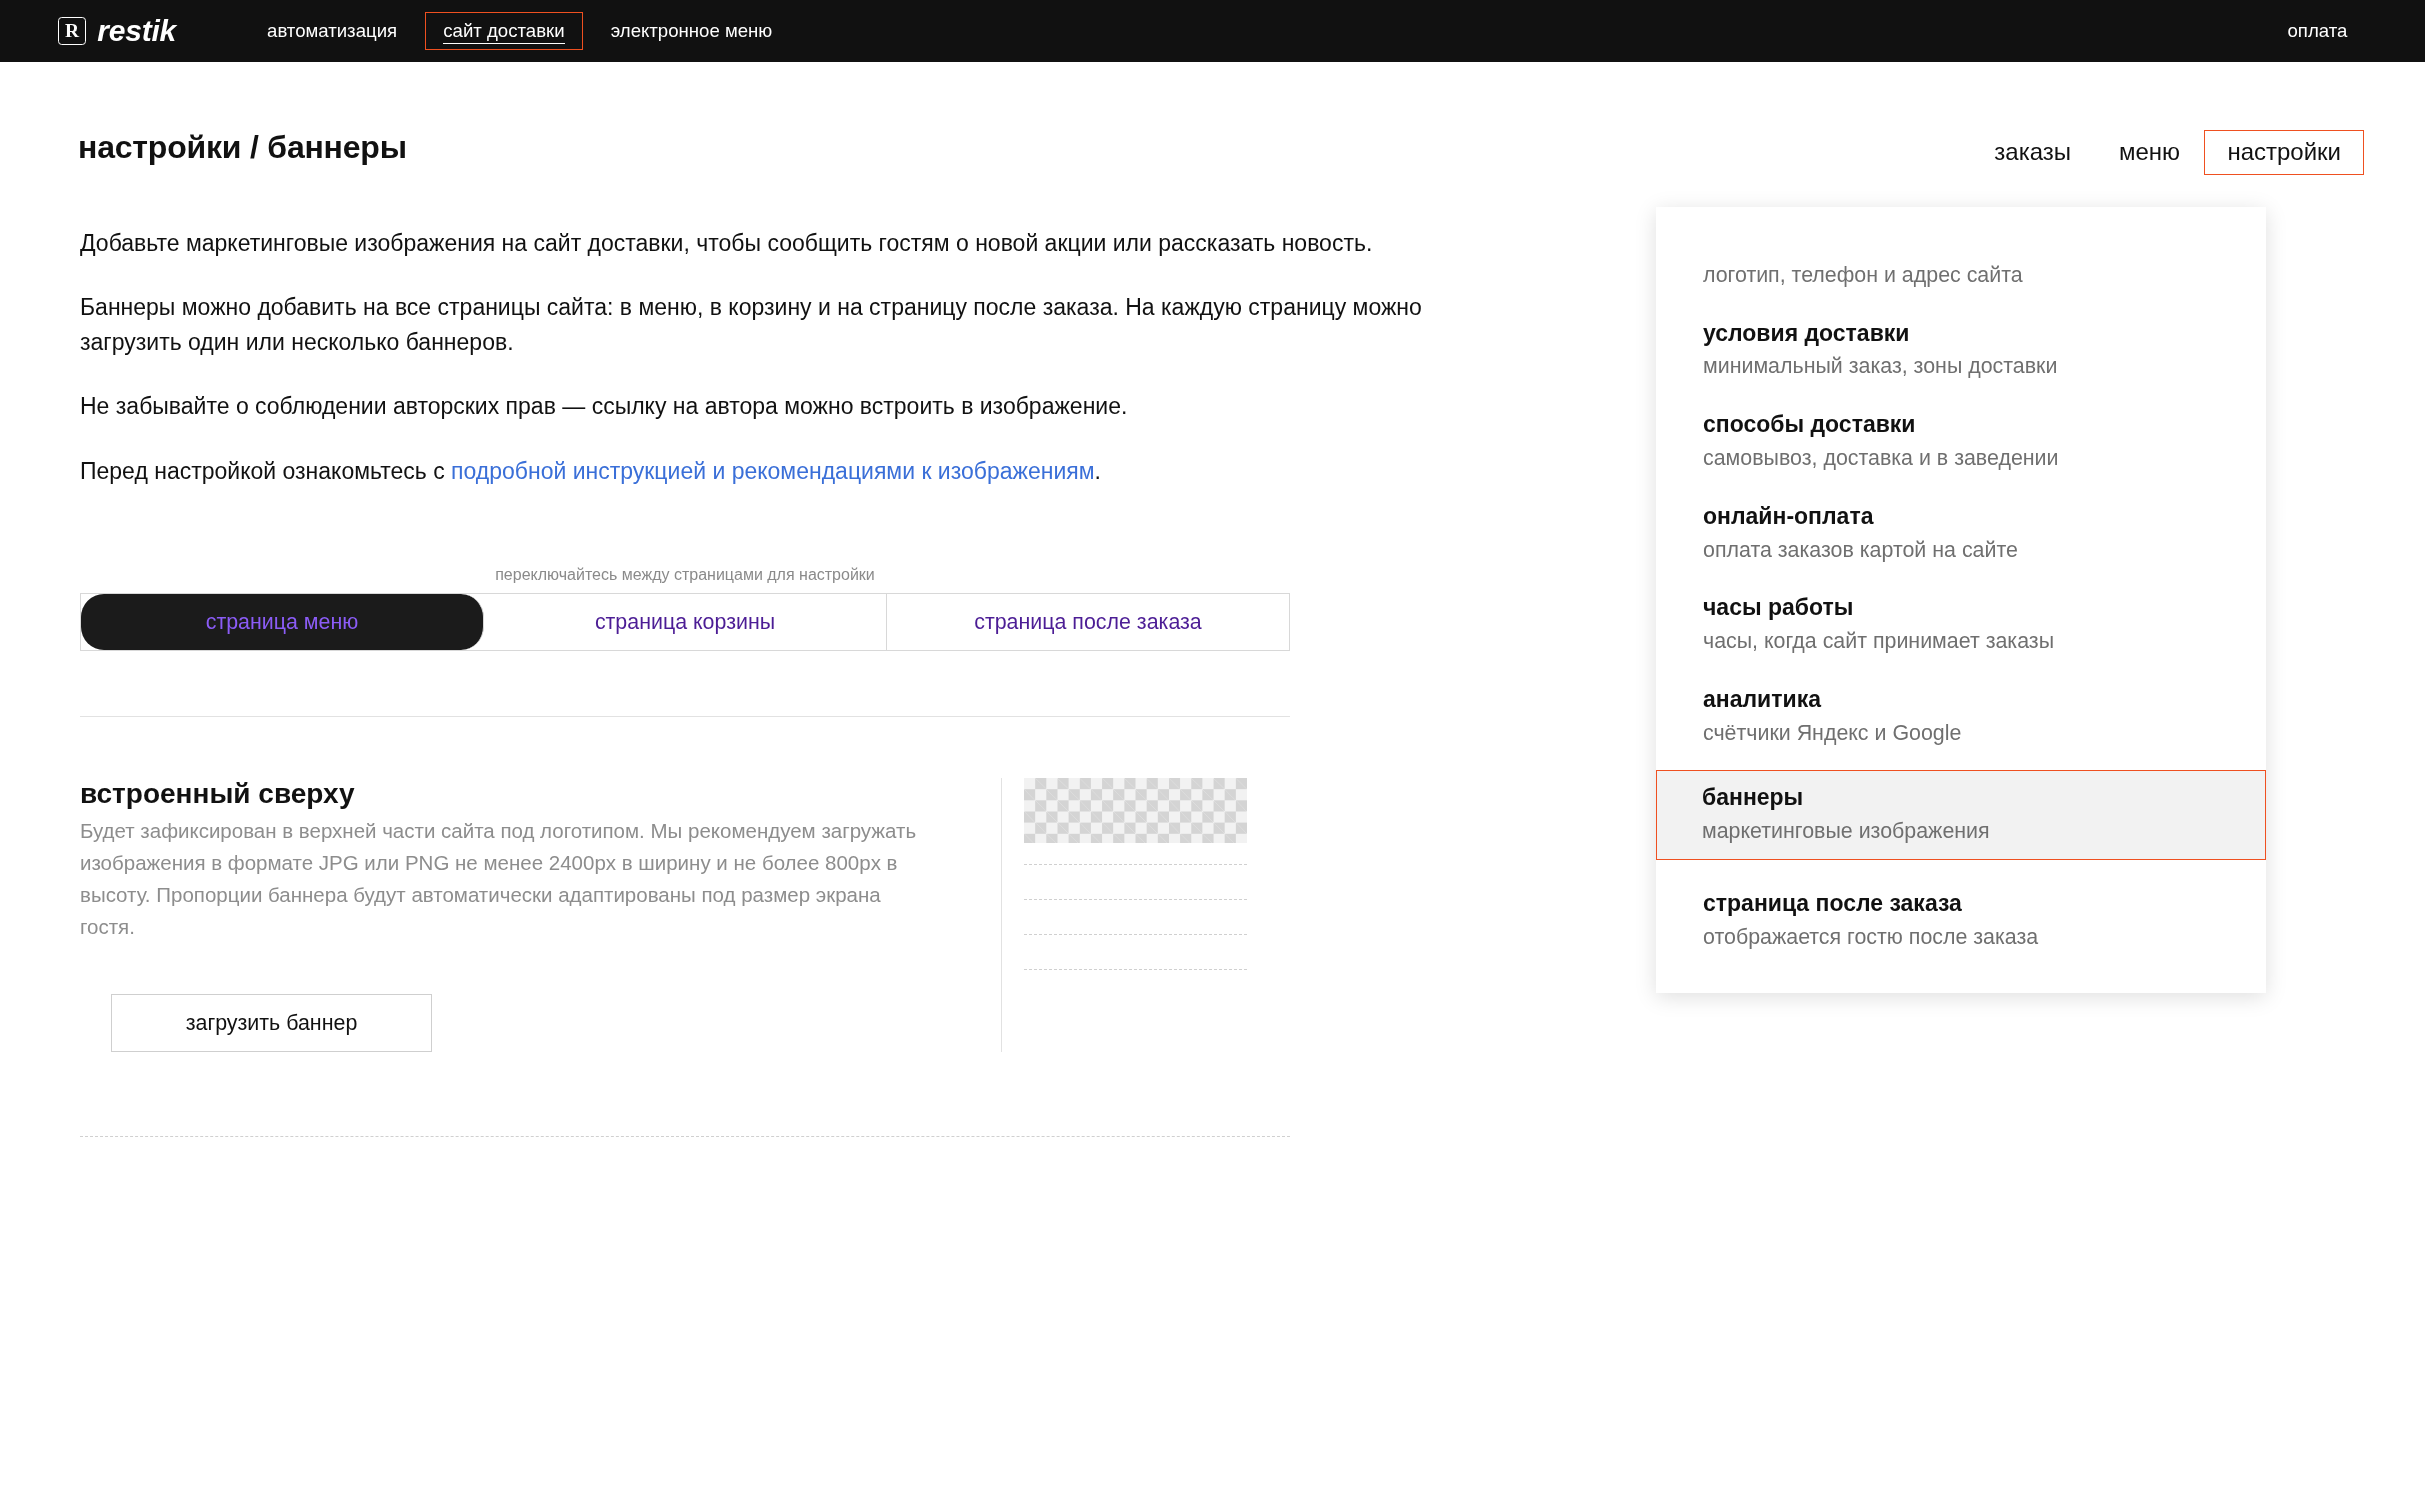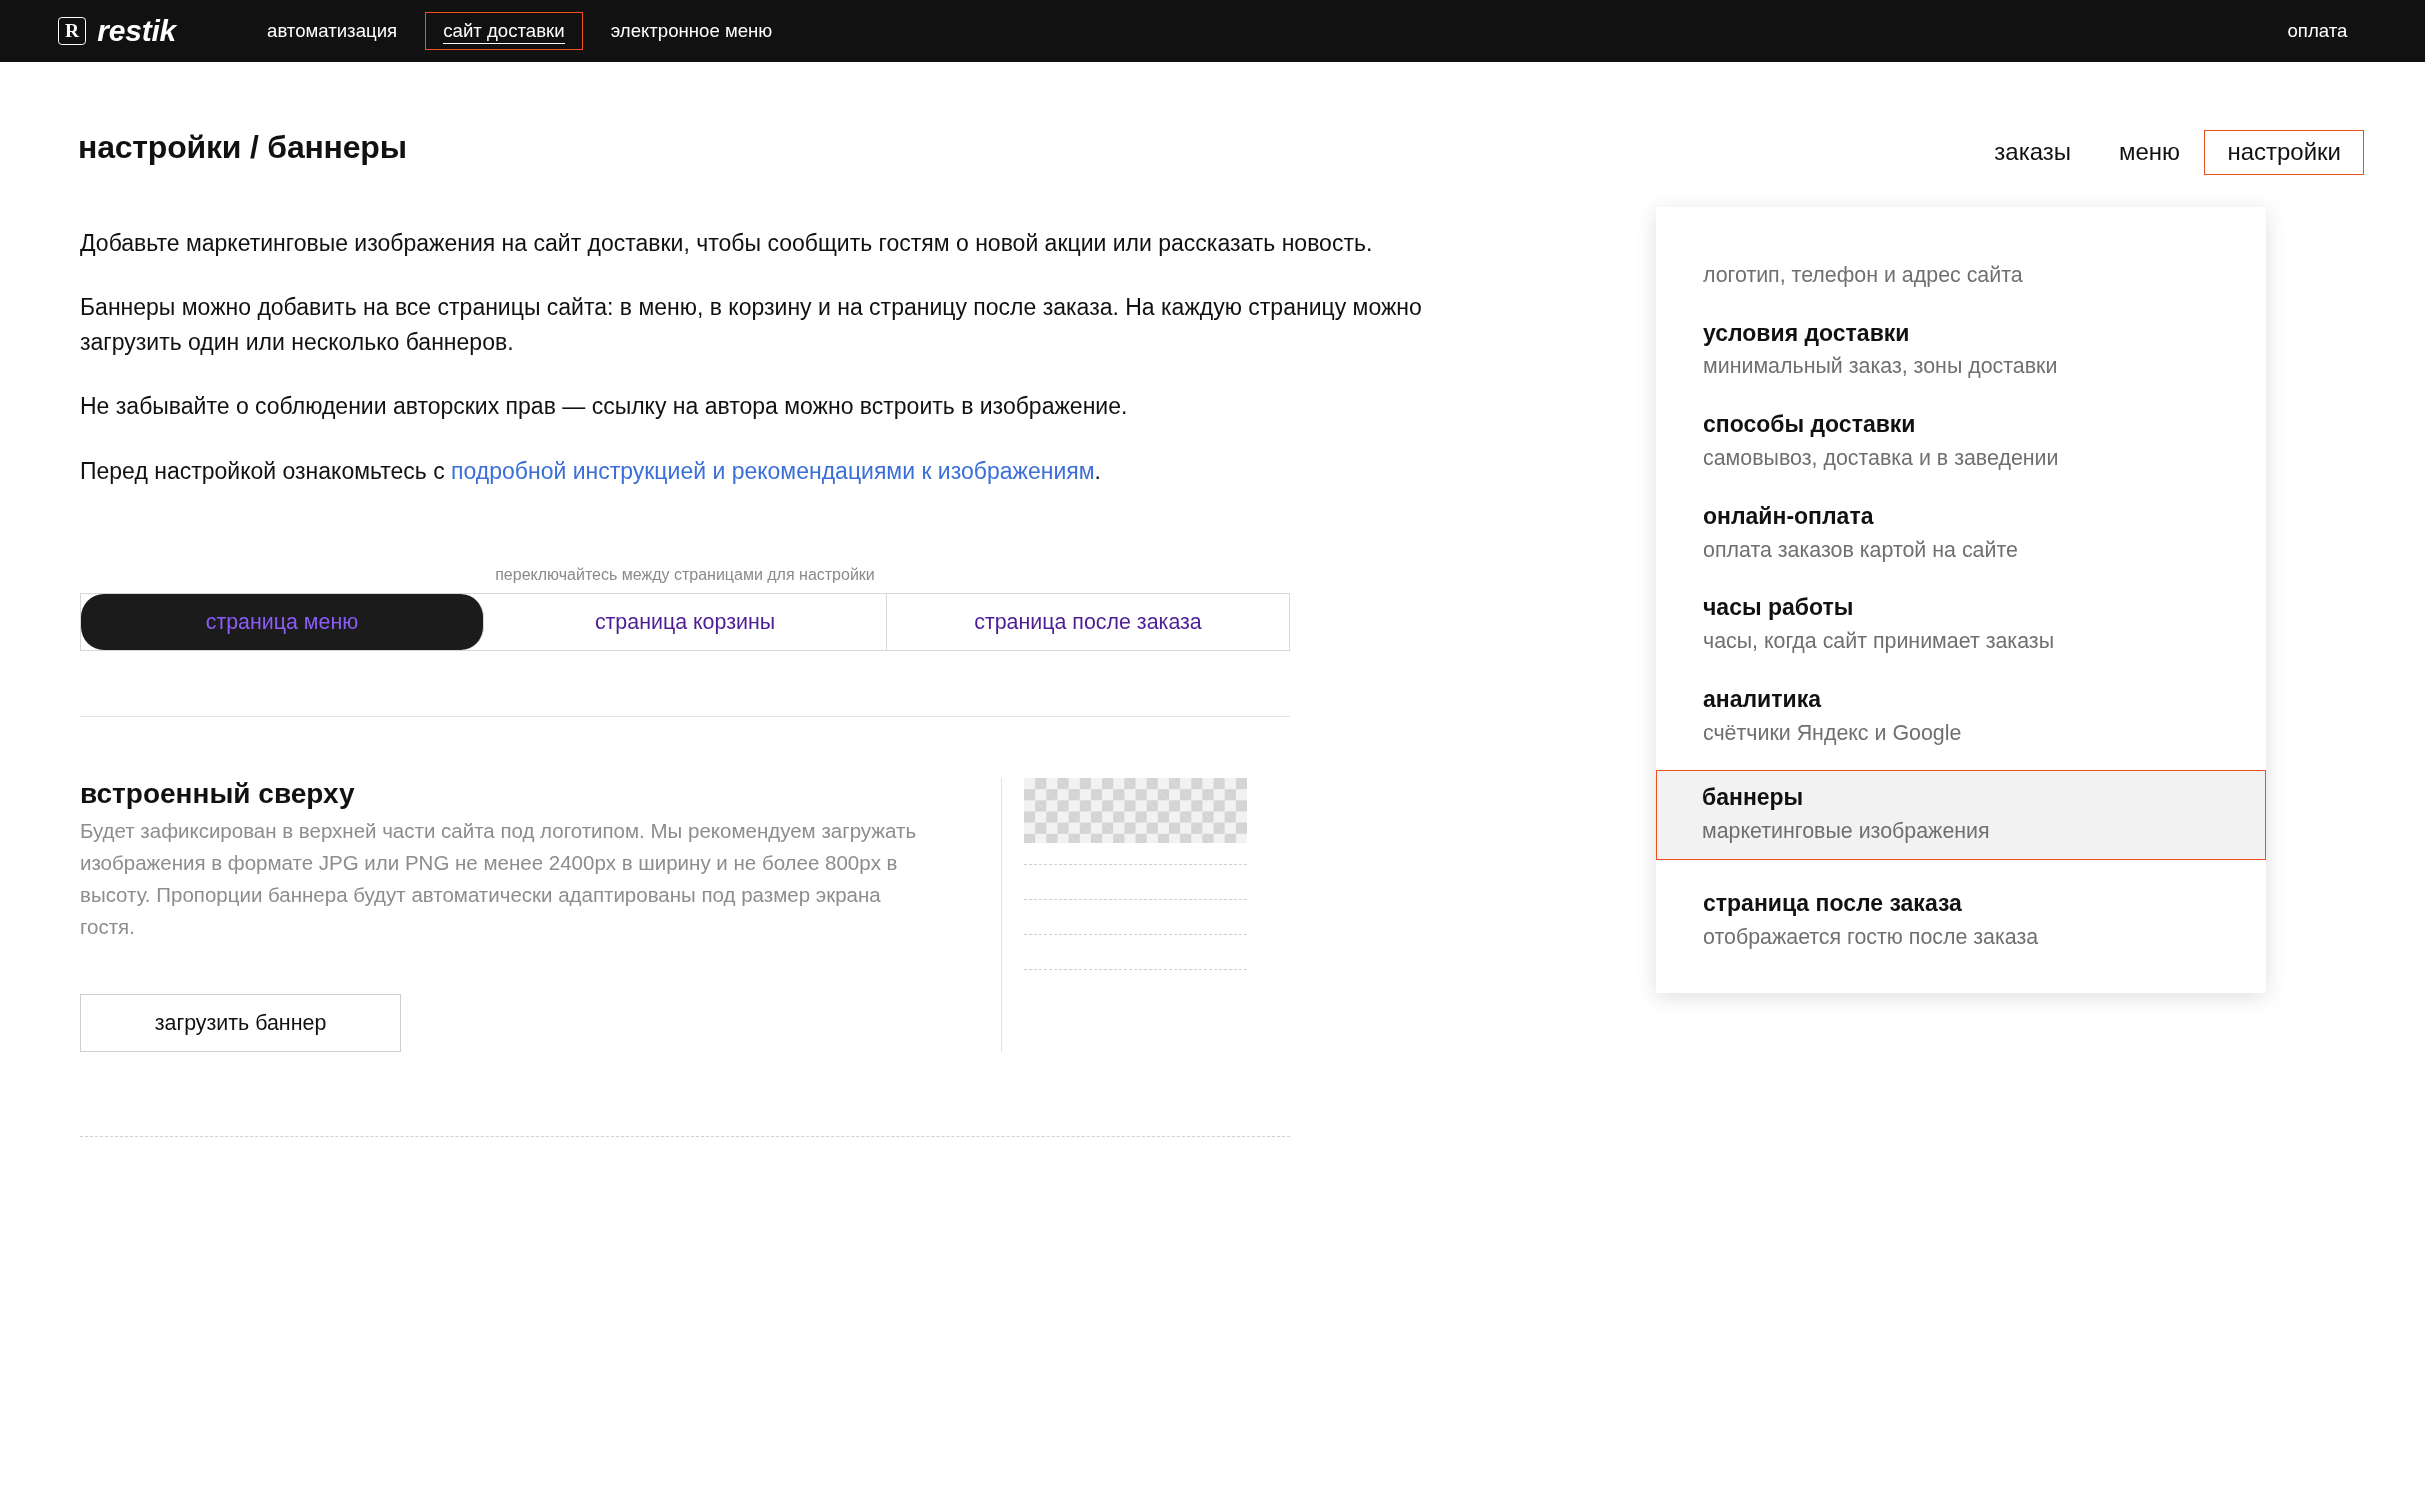--- a/index.html
+++ b/index.html
@@ -177,21 +177,21 @@
   .upload-btn {
     margin-top: 52px;
     width: 321px;
     height: 58px;
     border: 0.9px solid #cfcfcf;
     background: #ffffff;
     font-size: 21.4px;
     font-family: "Liberation Sans", sans-serif;
     color: #111111;
     cursor: pointer;
-    display: flex; align-items: center; justify-content: center;
+    display: flex; align-items: center; justify-content: center; margin-left: 31px;
   }
   .banner-preview {
     margin-left: auto;
     width: 289px;
     padding-left: 22.3px;
     border-left: 0.9px solid #e2e2e2;
   }
   .checker {
     width: 223px; height: 65px;
     background-image:

